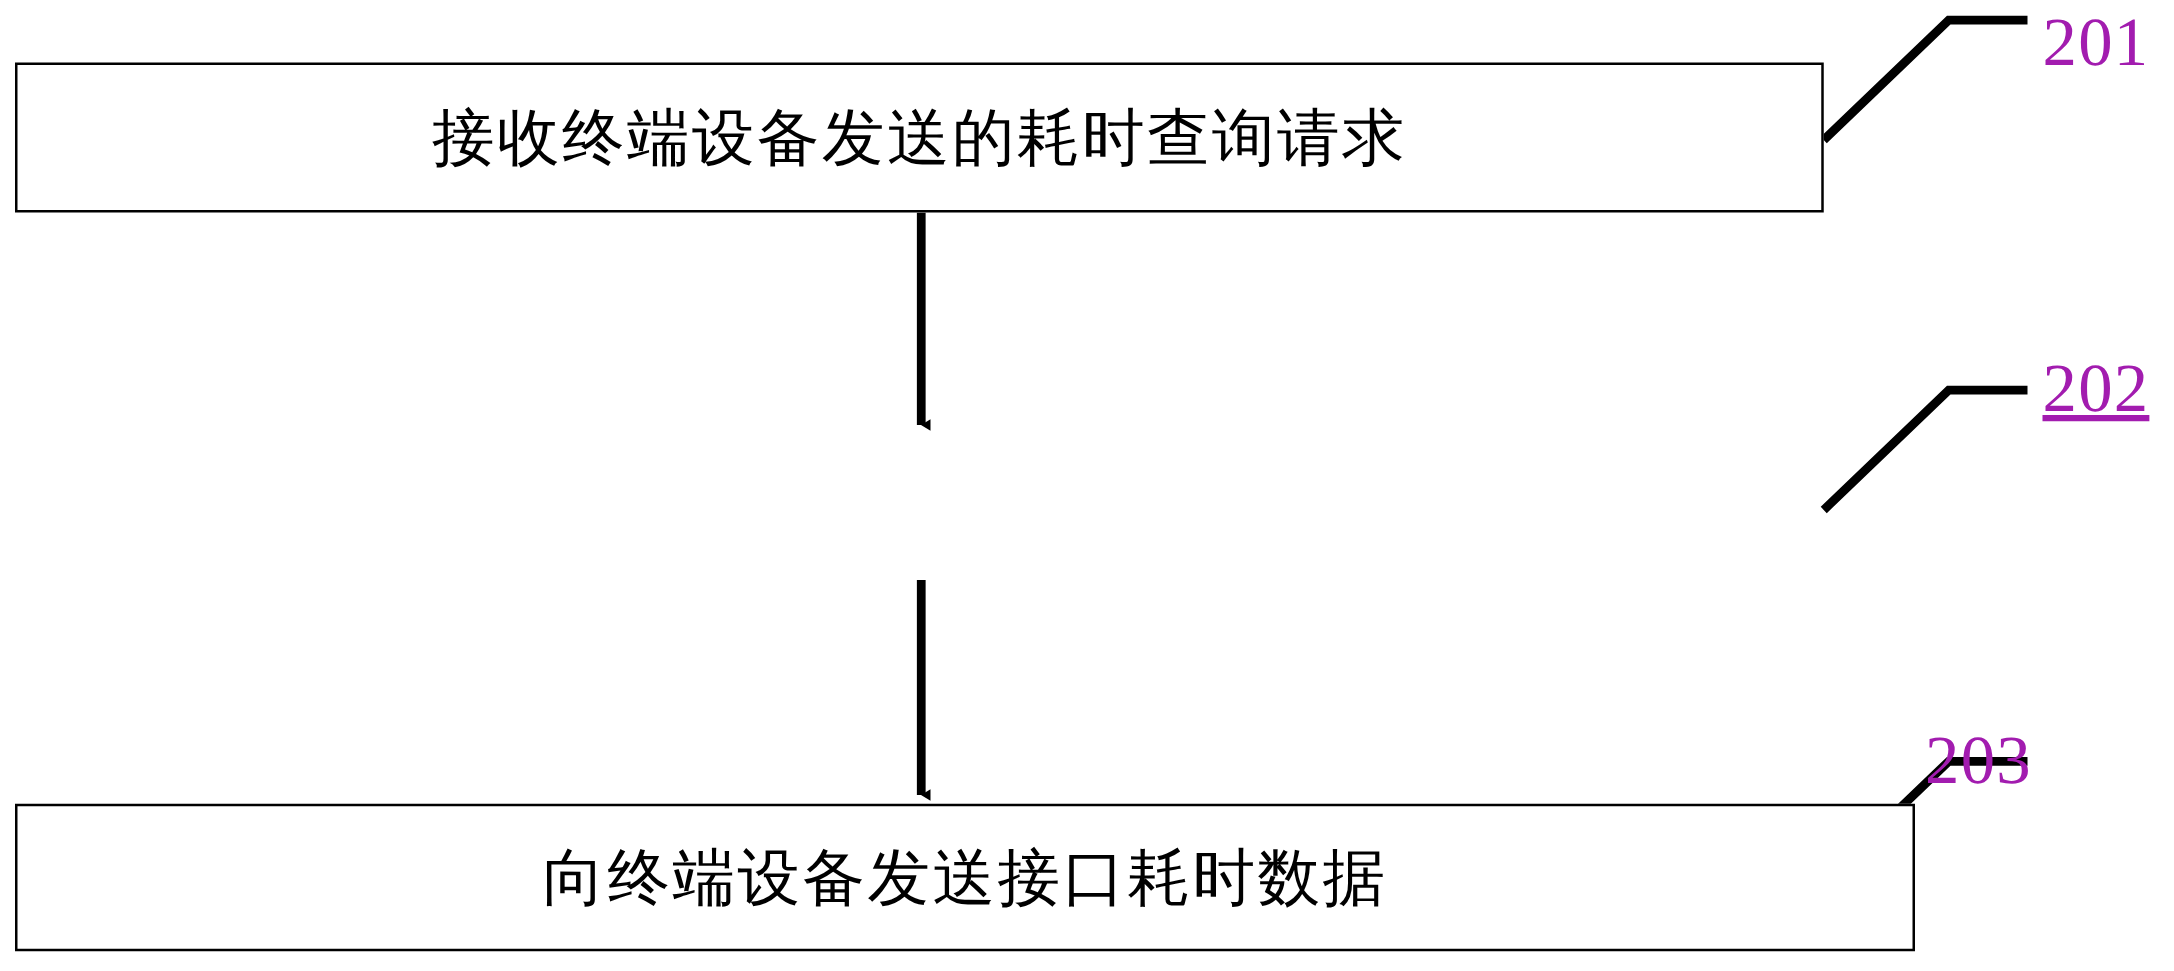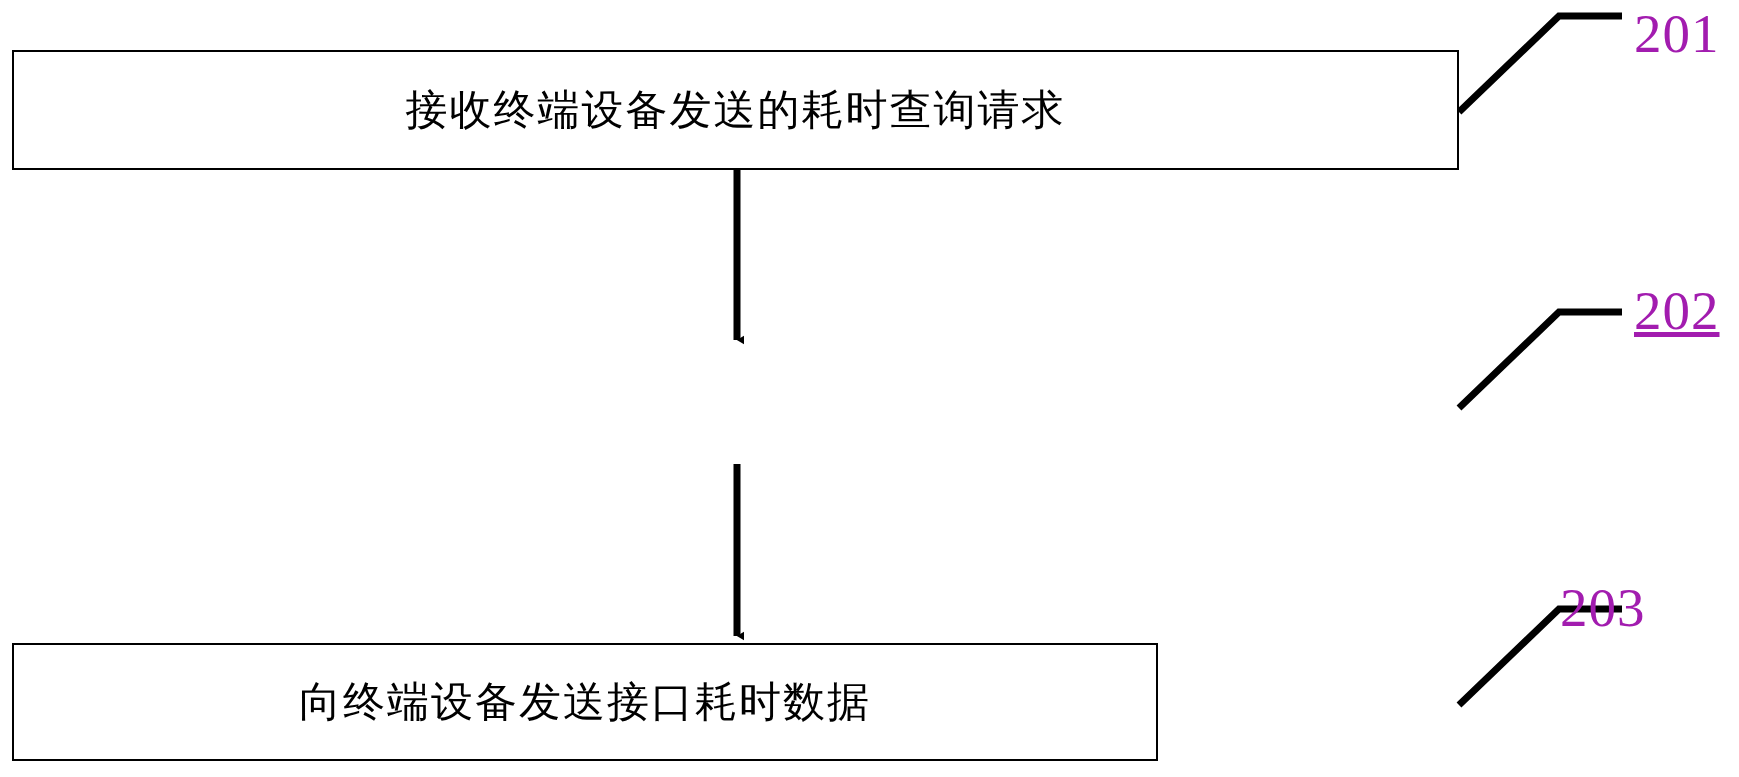--- a/index.html
+++ b/index.html
@@ -28,46 +28,46 @@
     position: absolute;
     box-sizing: border-box;
     border: 2.5px solid #000000;
     background: #ffffff;
     display: flex;
     align-items: center;
     justify-content: center;
   }
   .step-text {
     font-family: "Liberation Serif", "DejaVu Serif", serif;
-    font-size: 42px;
+    font-size: 50px;
     line-height: 1.1;
     color: #000000;
     letter-spacing: 2px;
     white-space: nowrap;
     text-align: center;
   }
   .step-text.tight {
     font-size: 49px;
     letter-spacing: 0px;
   }
   #box-1 { left: 12px;  top: 50px;  width: 1447px; height: 120px; }
   #box-2 { left: 12px;  top: 347px; width: 1447px; height: 117px; }
-  #box-3 { left: 12px;  top: 643px; width: 1146px; height: 118px; }
+  #box-3 { left: 12px;  top: 643px; width: 1520px; height: 118px; }
 
   .ref-label {
     position: absolute;
     font-family: "Liberation Serif", "DejaVu Serif", serif;
     font-size: 55px;
     color: #a21caf;
     letter-spacing: 1px;
     line-height: 1;
   }
   #ref-201 { left: 1634px; top: 6px; }
   #ref-202 { left: 1634px; top: 283px; text-decoration: underline; }
-  #ref-203 { left: 1540px; top: 580px; margin-left: 20px; }
+  #ref-203 { left: 1540px; top: 580px; }
 </style>
 </head>
 <body>
 
 <div id="figure">
 
   <svg class="flow-svg" viewBox="0 0 1739 777">
     <defs>
       <marker id="arrowhead" markerWidth="10" markerHeight="8" refX="4.6" refY="7.4" orient="auto" markerUnits="userSpaceOnUse">
         <polygon points="0,0 9.2,0 4.6,7.6" fill="#000000"></polygon>

